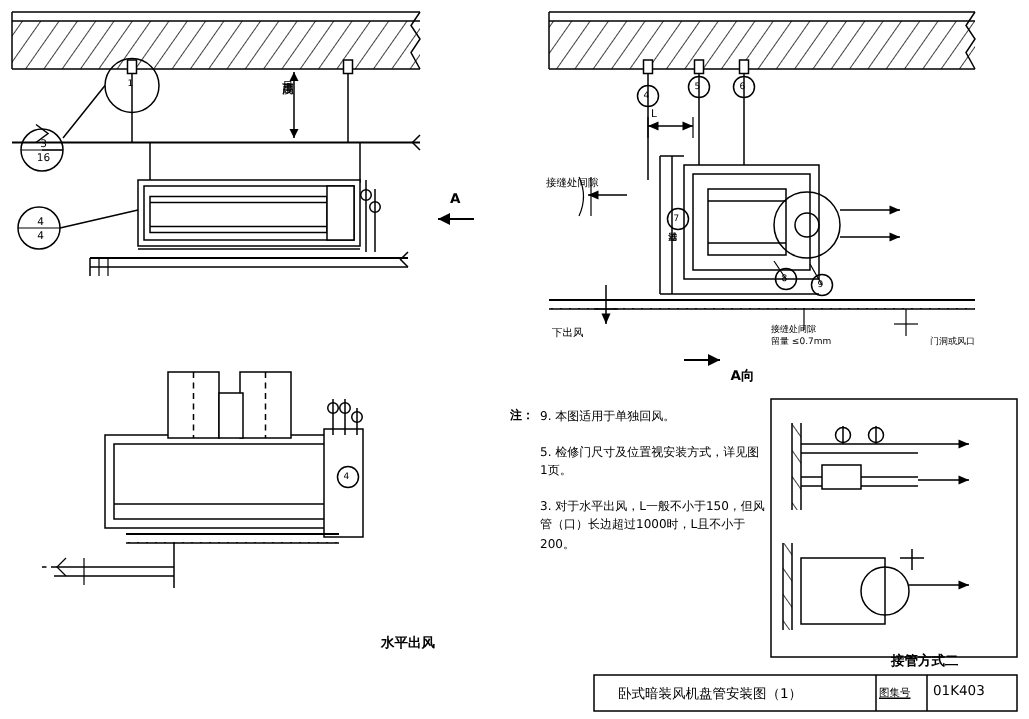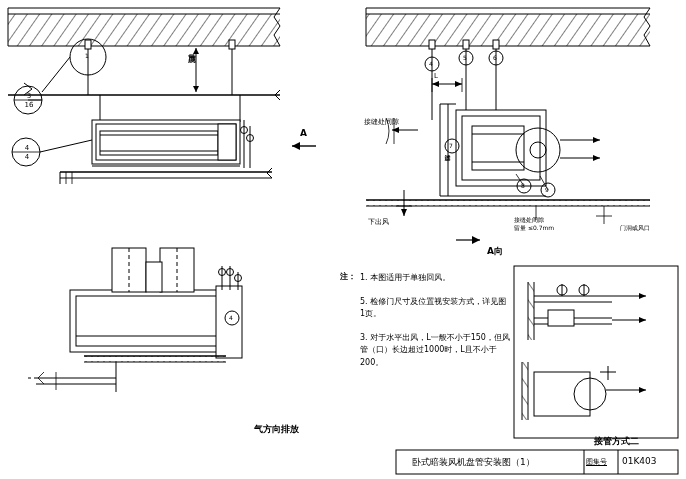--- a/index.html
+++ b/index.html
@@ -245,25 +245,25 @@
 
 <div class="lbl sm" style="left:434px;top:72px;">L</div>
 <div class="lbl sm" style="left:364px;top:118px;">接缝处间隙</div>
 <div class="lbl sm" style="left:368px;top:218px;">下出风</div>
 <div class="lbl xs vert" style="left:444px;top:150px;">过滤器</div>
 <div class="lbl xs" style="left:514px;top:216px;line-height:1.3;">接缝处间隙
 留量 ≤0.7mm</div>
 <div class="lbl xs" style="left:620px;top:224px;">门洞或风口</div>
 <div class="lbl md bold" style="left:466px;top:246px;margin-left:21px;">A向</div>
 
-<div class="lbl md bold" style="left:254px;top:424px;">气方向排放</div>
+<div class="lbl md bold" style="left:254px;top:424px;">水平出风</div>
 <div class="lbl md bold" style="left:594px;top:424px;margin-top:12px;">接管方式二</div>
 
 <div class="lbl bold" style="left:340px;top:272px;">注：</div>
-<div class="notes" style="left:360px;top:272px;width:148px;">1. 本图适用于单独回风。</div>
+<div class="notes" style="left:360px;top:272px;width:148px;">9. 本图适用于单独回风。</div>
 <div class="notes" style="left:360px;top:296px;width:150px;">5. 检修门尺寸及位置视安装方式，详见图1页。</div>
 <div class="notes" style="left:360px;top:332px;width:152px;">3. 对于水平出风，L一般不小于150，但风管（口）长边超过1000时，L且不小于200。</div>
 
 <div class="tb-text bold" style="left:412px;top:456px;">卧式暗装风机盘管安装图（1）</div>
 <div class="tb-text" style="left:586px;top:457px;font-size:7px;text-decoration:underline;">图集号</div>
 <div class="tb-text bold" style="left:622px;top:456px;">01K403</div>
 
 </div>
 
 </body></html>

